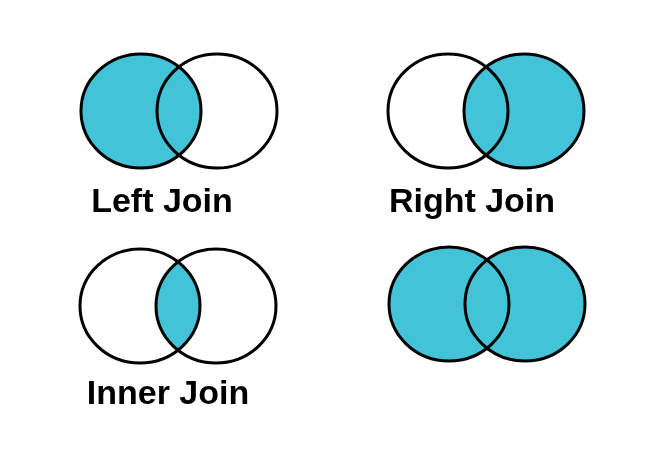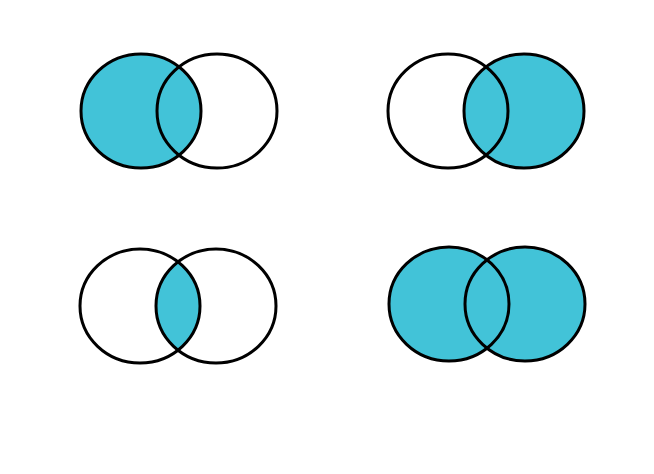--- a/index.html
+++ b/index.html
@@ -44,50 +44,53 @@
           <clipPath id="clip-r0">
             <ellipse cx="140" cy="61" rx="60" ry="57"></ellipse>
           </clipPath>
         </defs>
       <ellipse class="fillshape fill-left" cx="64" cy="61" rx="60" ry="57" fill="#42c3d8"></ellipse>
       <ellipse class="fillshape fill-right" cx="140" cy="61" rx="60" ry="57" fill="none"></ellipse>
       <ellipse class="fillshape fill-lens" clip-path="url(#clip-r0)" cx="64" cy="61" rx="60" ry="57" fill="none"></ellipse>
       <ellipse class="outline" cx="64" cy="61" rx="60" ry="57" stroke="#000000"></ellipse>
       <ellipse class="outline" cx="140" cy="61" rx="60" ry="57" stroke="#000000"></ellipse>
     </svg>
+    <div class="label" style="color: rgb(0, 0, 0);">Left Join</div>
   </div>
 
   <div class="diagram" id="d1">
     <svg class="venn" width="204" height="122" viewBox="0 0 204 122">
       <defs>
           <clipPath id="clip-r1">
             <ellipse cx="140" cy="61" rx="60" ry="57"></ellipse>
           </clipPath>
         </defs>
       <ellipse class="fillshape fill-left" cx="64" cy="61" rx="60" ry="57" fill="none"></ellipse>
       <ellipse class="fillshape fill-right" cx="140" cy="61" rx="60" ry="57" fill="#42c3d8"></ellipse>
       <ellipse class="fillshape fill-lens" clip-path="url(#clip-r1)" cx="64" cy="61" rx="60" ry="57" fill="none"></ellipse>
       <ellipse class="outline" cx="64" cy="61" rx="60" ry="57" stroke="#000000"></ellipse>
       <ellipse class="outline" cx="140" cy="61" rx="60" ry="57" stroke="#000000"></ellipse>
     </svg>
+    <div class="label" style="color: rgb(0, 0, 0);">Right Join</div>
   </div>
 
   <div class="diagram" id="d2">
     <svg class="venn" width="204" height="122" viewBox="0 0 204 122">
       <defs>
           <clipPath id="clip-r2">
             <ellipse cx="140" cy="61" rx="60" ry="57"></ellipse>
           </clipPath>
         </defs>
       <ellipse class="fillshape fill-left" cx="64" cy="61" rx="60" ry="57" fill="none"></ellipse>
       <ellipse class="fillshape fill-right" cx="140" cy="61" rx="60" ry="57" fill="none"></ellipse>
       <ellipse class="fillshape fill-lens" clip-path="url(#clip-r2)" cx="64" cy="61" rx="60" ry="57" fill="#42c3d8"></ellipse>
       <ellipse class="outline" cx="64" cy="61" rx="60" ry="57" stroke="#000000"></ellipse>
       <ellipse class="outline" cx="140" cy="61" rx="60" ry="57" stroke="#000000"></ellipse>
     </svg>
+    <div class="label" style="color: rgb(0, 0, 0);">Inner Join</div>
   </div>
 
   <div class="diagram" id="d3">
     <svg class="venn" width="204" height="122" viewBox="0 0 204 122">
       <defs>
           <clipPath id="clip-r3">
             <ellipse cx="140" cy="61" rx="60" ry="57"></ellipse>
           </clipPath>
         </defs>
       <ellipse class="fillshape fill-left" cx="64" cy="61" rx="60" ry="57" fill="#42c3d8"></ellipse>

